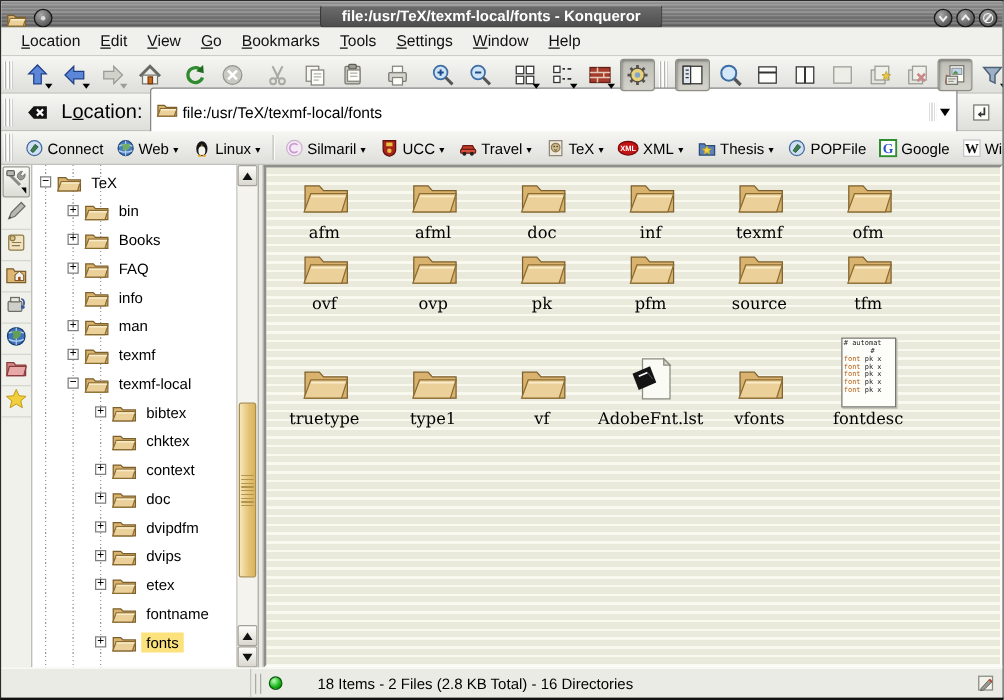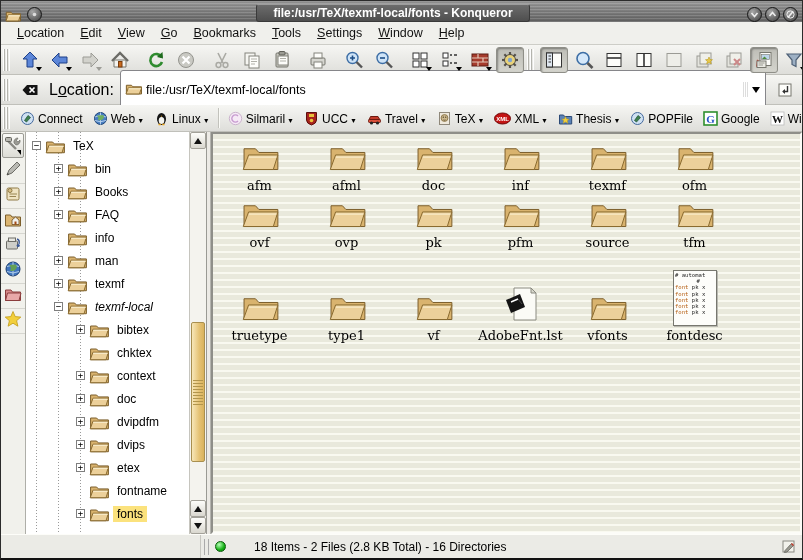--- a/index.html
+++ b/index.html
@@ -74,21 +74,21 @@
                      repeating-linear-gradient(to bottom,#9a9a9a 0 1px,transparent 1px 3px),
                      repeating-linear-gradient(to bottom,#9a9a9a 0 1px,transparent 1px 3px);
     background-size:1px 100%,1px 100%,1px 100%;background-position:10px 0,32px 0,54px 0;background-repeat:no-repeat;}
   .tree-row{height:23px;display:flex;align-items:center;font-size:12px;color:#000;}
   .expander{width:9px;height:9px;flex:0 0 9px;background:#fff;border:1px solid #7f7f7f;margin-right:4px;
     display:flex;align-items:center;justify-content:center;font:9px/7px "DejaVu Sans Mono",monospace;}
   .expander.none{visibility:hidden;}
   .tree-row .t-ico{margin-right:4px;display:flex;}
   .t-label{padding:1px 4px;white-space:nowrap;}
   .t-label.selected{background:#fbe27d;}
-  .t-label.italic{font-style:italic;text-align:center;}
+  .t-label.italic{text-align:center;}
 
   .tree-scroll{position:absolute;top:0;right:0;bottom:0;width:17px;background:#f4f3ee;border-left:1px solid #c6c5be;}
   .sb-btn{position:absolute;left:0;width:16px;height:17px;background:linear-gradient(#fdfdfa,#d9d7cf);
     border:1px solid #a3a199;border-radius:2px;display:flex;align-items:center;justify-content:center;}
   .sb-up{top:0;} .sb-up2{bottom:17px;} .sb-down{bottom:0;}
   .tri-up{width:0;height:0;border-left:4px solid transparent;border-right:4px solid transparent;border-bottom:6px solid #111;}
   .tri-down{width:0;height:0;border-left:4px solid transparent;border-right:4px solid transparent;border-top:6px solid #111;}
   .sb-thumb{position:absolute;left:1px;width:14px;top:190px;height:140px;border:1px solid #a98f4e;border-radius:2px;
     background:linear-gradient(90deg,#f7e7b9,#e5c274 60%,#d9b25c);display:flex;align-items:center;justify-content:center;}
   .sb-thumb .ridges{width:10px;height:26px;background:repeating-linear-gradient(0deg,#b2954c 0 1px,transparent 1px 3px);}

